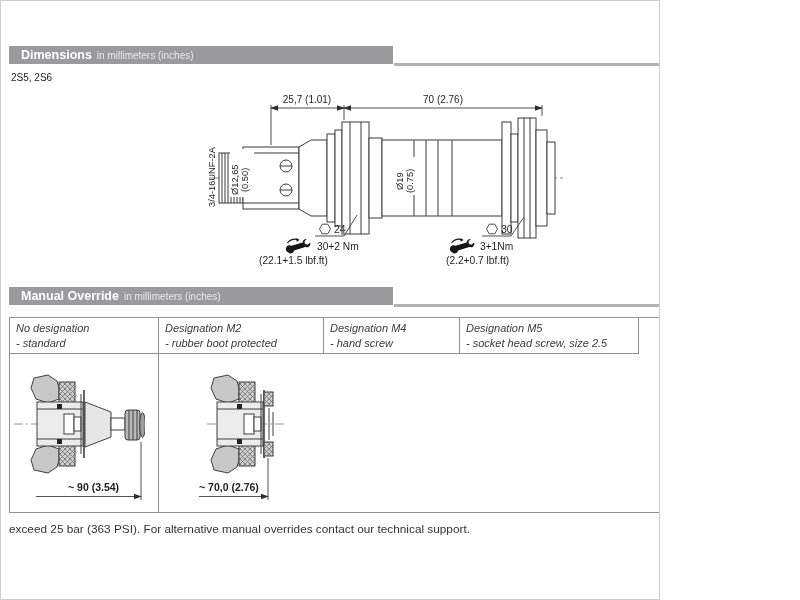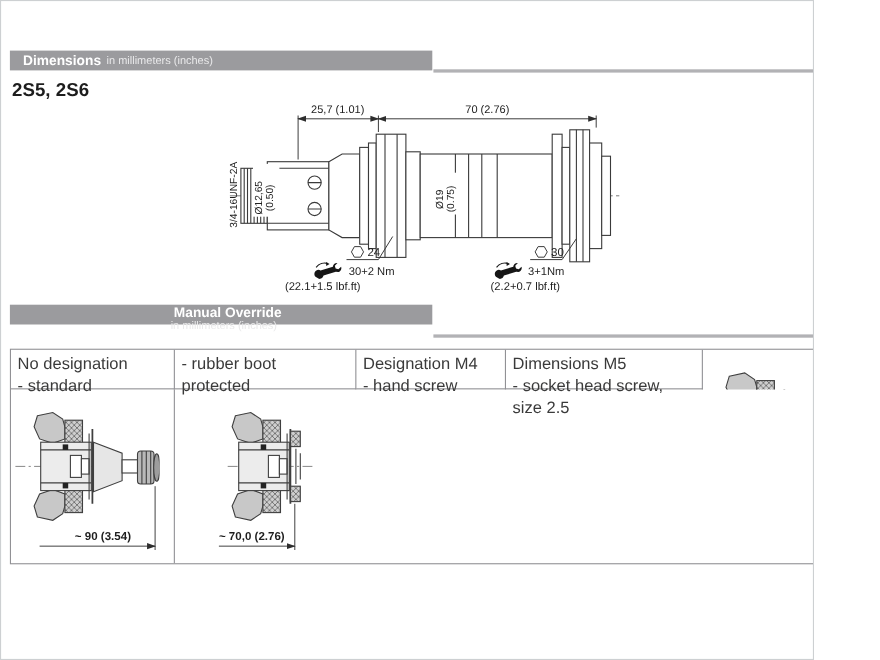--- a/index.html
+++ b/index.html
@@ -1,32 +1,32 @@
 <!DOCTYPE html>
 <html><head>
 <meta charset="utf-8">
 <style>
   html,body{margin:0;padding:0;background:#fff;}
-  .page{position:relative;width:740px;height:600px;background:#fff;
+  .page{position:relative;width:660px;height:600px;background:#fff;
         font-family:"Liberation Sans", sans-serif;box-sizing:border-box;
         border:1px solid #cdd0d2;overflow:hidden;}
   .bar{position:absolute;left:8px;width:384px;height:18px;background:#9b9b9e;
        display:flex;align-items:center;white-space:nowrap;}
   .bar .t{font-size:12.5px;font-weight:bold;color:#ffffff;margin-left:12px;}
   .bar .s{font-size:10px;color:#e9e9ea;margin-left:5px;}
   .bar-rule{position:absolute;left:393px;width:384px;height:3px;background:#b2b2b5;}
-  .model{position:absolute;left:10px;top:71px;font-size:17px;font-weight:bold;color:#1d1d1d;}
+  .model{position:absolute;left:10px;top:71px;font-size:10px;font-weight:normal;color:#1d1d1d;}
   .main-drawing{position:absolute;left:200px;top:86px;}
   svg text{font-family:"Liberation Sans", sans-serif;fill:#1e1e1e;}
   .mo-table{position:absolute;left:8px;top:316px;width:783px;height:196px;
             border:1px solid #919195;box-sizing:border-box;display:grid;
             grid-template-columns:149px 165px 136px 179px 1fr;
             grid-template-rows:36px 1fr;}
   .th{border-right:1px solid #919195;border-bottom:1px solid #919195;
-      padding:3px 6px 0 6px;font-size:15px;color:#3a3a3a;line-height:1.32;}
+      padding:3px 6px 0 6px;font-size:11px;color:#3a3a3a;line-height:1.32;font-style:italic;}
   .th.last,.td.last{border-right:none;}
   .td{border-right:1px solid #919195;position:relative;overflow:hidden;font-weight:bold;}
   .td svg{display:block;}
   .footer{position:absolute;left:8px;top:521px;width:786px;font-size:11.8px;
           color:#333333;line-height:15.5px;}
   .defs-holder{position:absolute;width:0;height:0;}
 </style>
 </head>
 <body>
 
@@ -148,40 +148,41 @@
     <text x="300" y="146" font-size="10.5">30</text>
 
     <use href="#wr" transform="translate(84,152)"></use>
     <text x="116" y="163" font-size="10.2">30+2 Nm</text>
     <text x="58" y="177" font-size="10.2">(22.1+1.5 lbf.ft)</text>
     <use href="#wr" transform="translate(248,152)"></use>
     <text x="279" y="163" font-size="10.2">3+1Nm</text>
     <text x="245" y="177" font-size="10.2">(2.2+0.7 lbf.ft)</text>
   </svg>
 
-  <div class="bar" style="top:276px;flex-direction:column;">
+  <div class="bar" style="top:286px;">
     <span class="t">Manual Override</span>
     <span class="s">in millimeters (inches)</span>
   </div>
   <div class="bar-rule" style="top:303px;"></div>
 
   <div class="mo-table">
     <div class="th">
       <div>No designation</div>
       <div>- standard</div>
     </div>
     <div class="th">
+      <div>Designation M2</div>
       <div>- rubber boot protected</div>
     </div>
     <div class="th">
       <div>Designation M4</div>
       <div>- hand screw</div>
     </div>
     <div class="th">
-      <div>Dimensions M5</div>
+      <div>Designation M5</div>
       <div>- socket head screw, size 2.5</div>
     </div>
 
     <div class="td">
       <svg width="148" height="158" viewBox="0 0 148 158">
         <line x1="4" y1="70" x2="144" y2="70" stroke="#777" stroke-width="0.8" stroke-dasharray="9 3 2 3"></line>
         <use href="#vbody"></use>
         <g stroke="#3f3f3f" stroke-width="1" fill="#ffffff">
           <polygon points="84,70 90,66.5 90,73.5"></polygon>
           <rect x="90" y="66" width="20" height="7"></rect>
@@ -226,15 +227,16 @@
           <line x1="114" y1="58" x2="114" y2="82"></line>
         </g>
         <line x1="109" y1="104" x2="109" y2="146" stroke="#3f3f3f" stroke-width="0.9"></line>
         <line x1="40" y1="142.5" x2="109" y2="142.5" stroke="#3f3f3f" stroke-width="0.9" marker-end="url(#arr)"></line>
         <text x="40" y="137" font-size="10.5">~ 70,0 (2.76)</text>
       </svg>
     </div>
   </div>
 
   <div class="footer">
+    <div>exceed 25 bar (363 PSI). For alternative manual overrides contact our technical support.</div>
   </div>
 
 </div>
 
 </body></html>

